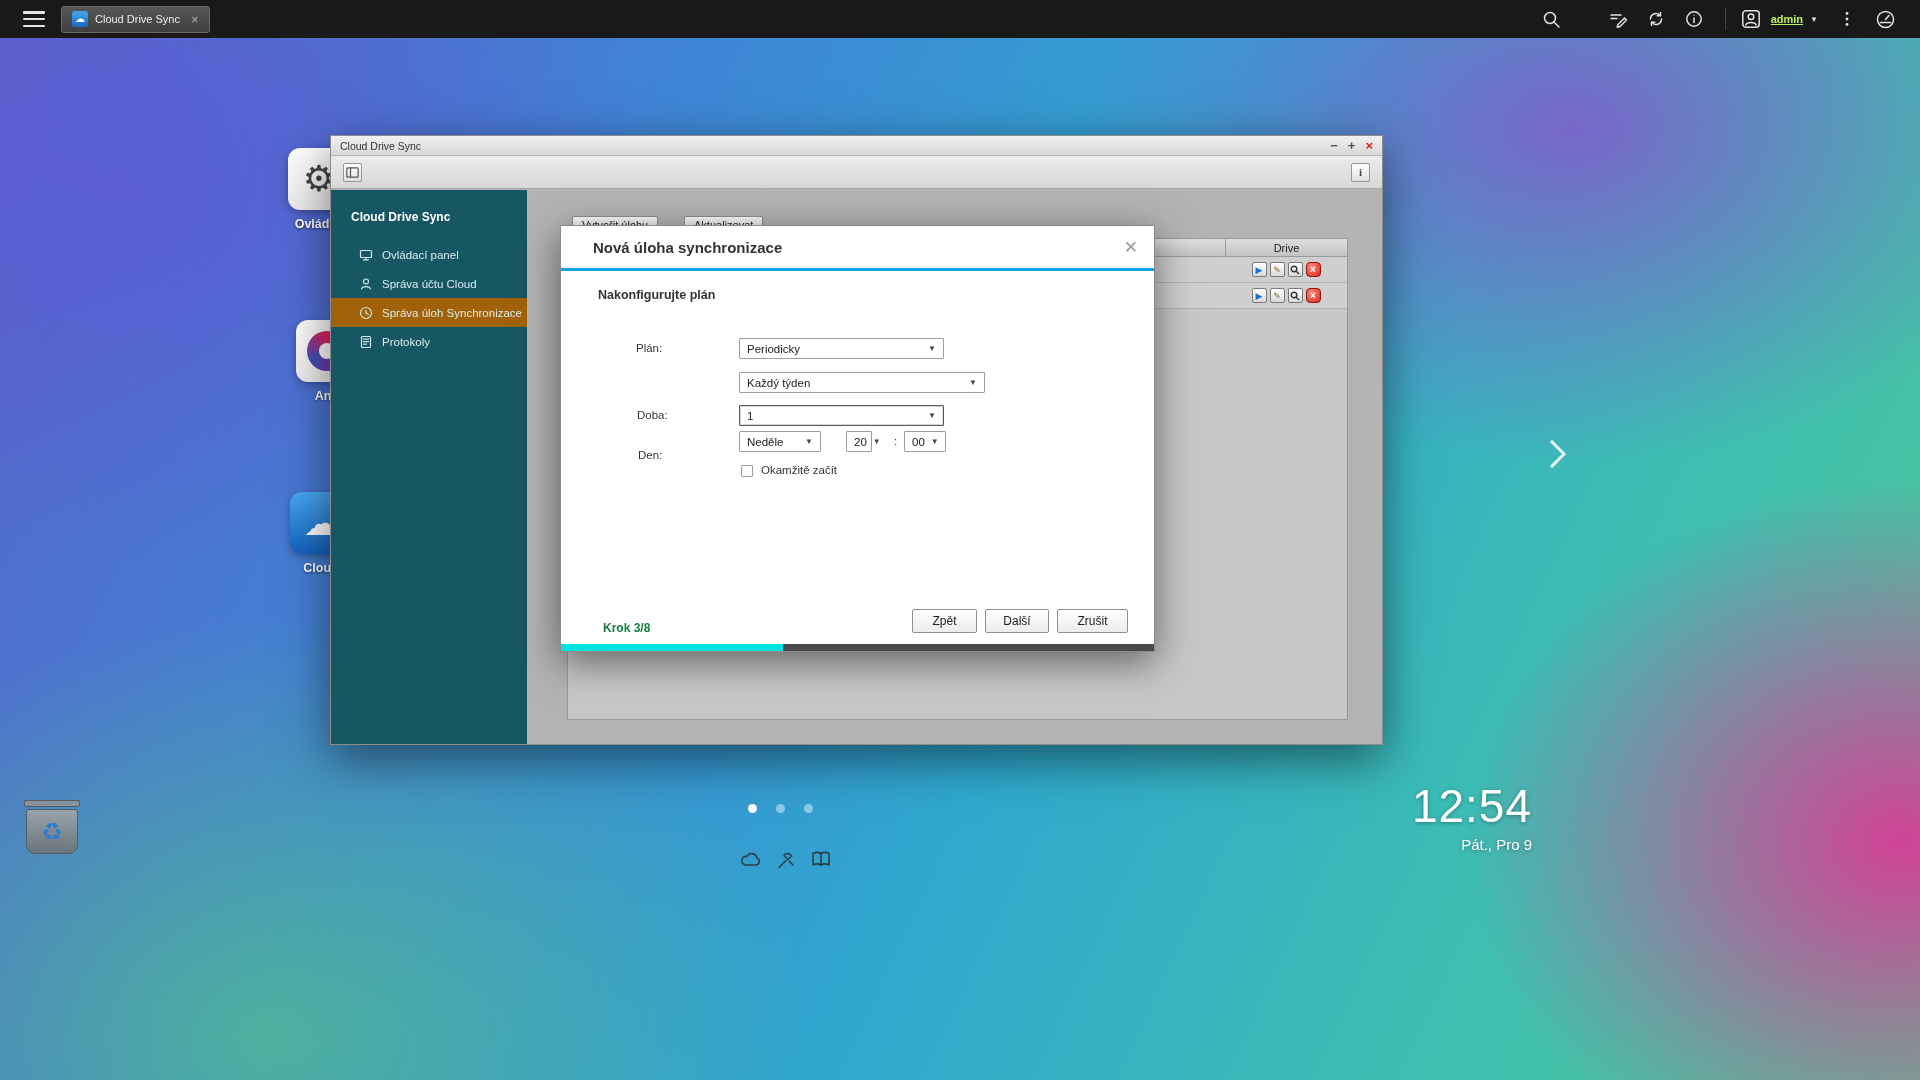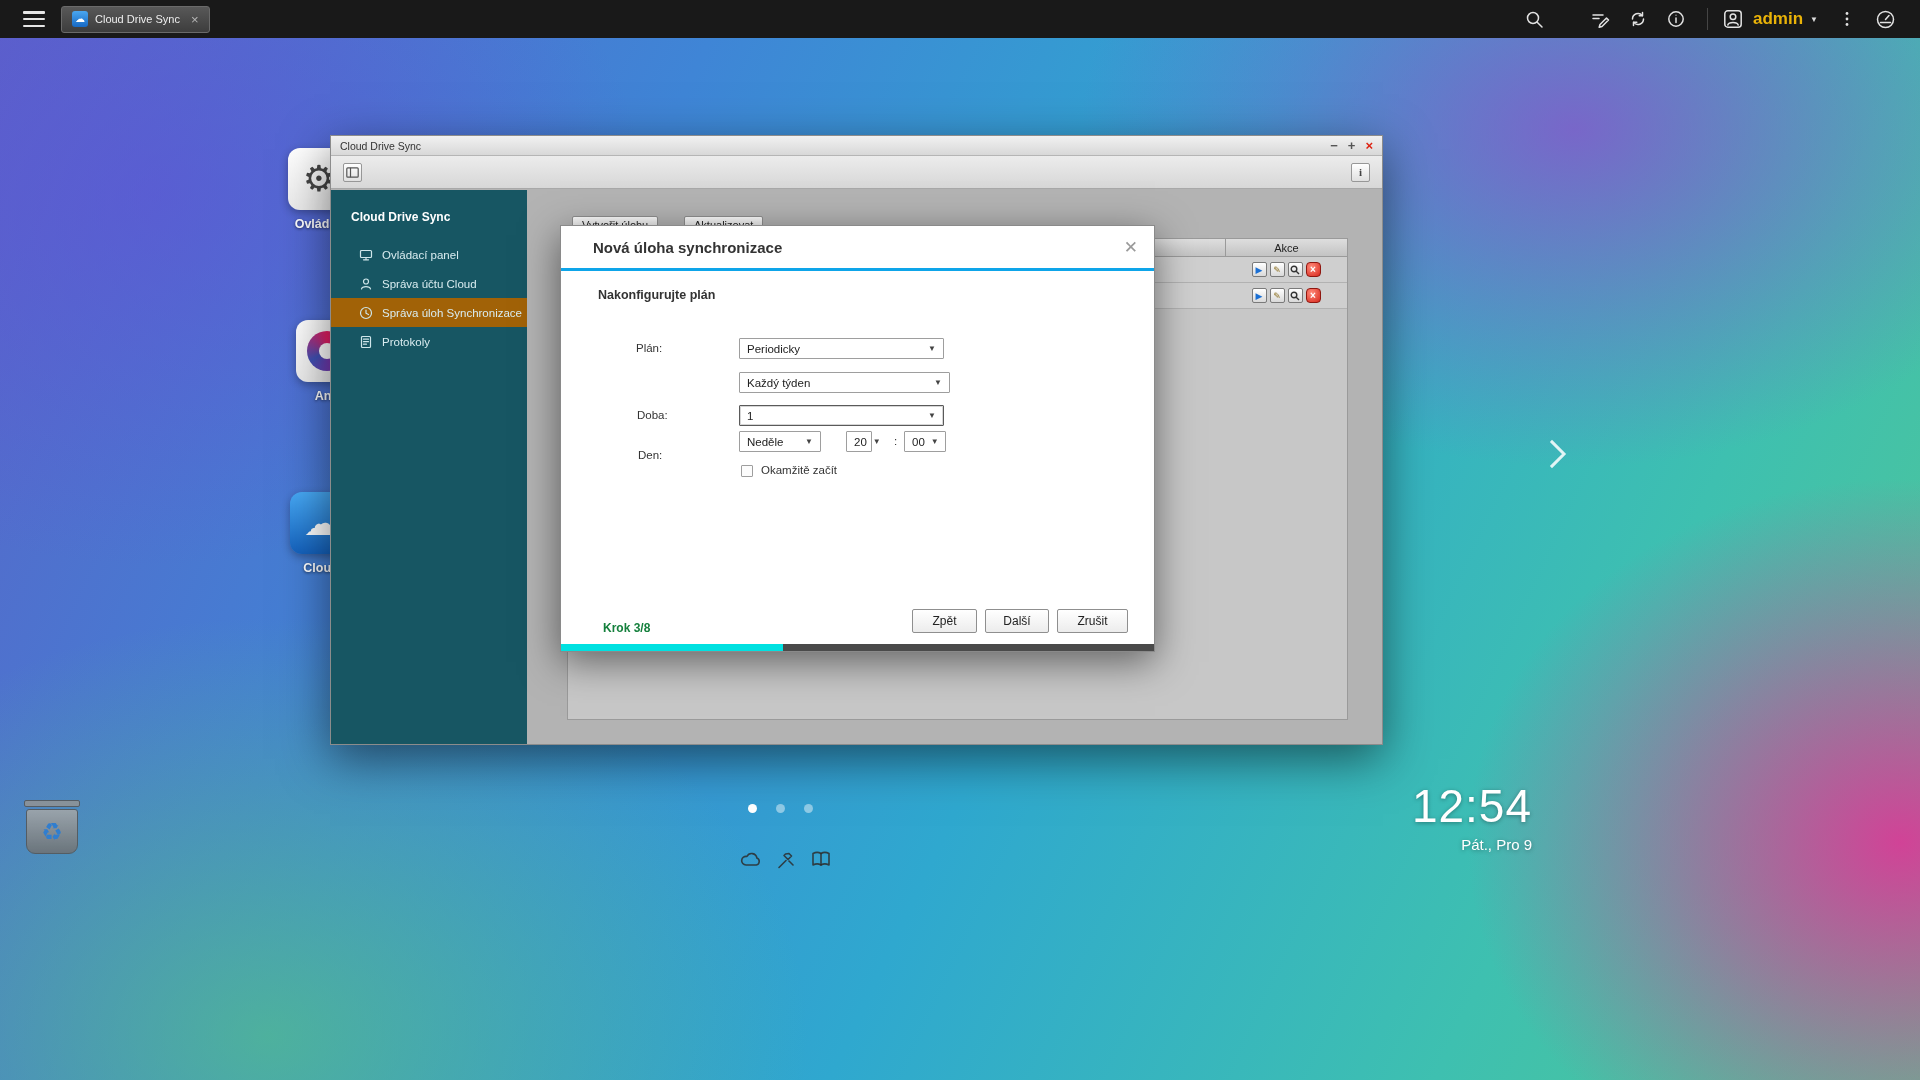--- a/index.html
+++ b/index.html
@@ -23,21 +23,21 @@
   .hamburger i { height:2.5px; background:#e6e6e6; border-radius:1px; }
   .tb-tab { margin-left:16px; height:27px; display:flex; align-items:center; gap:7px; padding:0 10px; background:linear-gradient(#585858,#3d3d3d); border:1px solid #6a6a6a; border-radius:3px; cursor:pointer; }
   .tb-tab-icon { width:16px; height:16px; border-radius:3px; background:linear-gradient(#4aa7f0,#1769c4); color:#fff; font-size:10px; line-height:16px; text-align:center; }
   .tb-tab-label { color:#eee; font-size:11px; }
   .tb-tab-close { color:#b5b5b5; font-size:13px; margin-left:4px; cursor:pointer; }
   .tb-right { margin-left:auto; display:flex; align-items:center; padding-right:16px; }
   .tb-ic { width:38px; height:38px; display:flex; align-items:center; justify-content:center; cursor:pointer; }
   .tb-ic svg { stroke:#e2e2e2; fill:none; stroke-width:1.5; stroke-linecap:round; stroke-linejoin:round; }
   .tb-sep { width:1px; height:22px; background:#454545; margin:0 12px; }
   .tb-user { display:flex; align-items:center; gap:7px; cursor:pointer; }
-  .tb-user-name { color:#eab308; font-size:17px; font-weight:bold; }
+  .tb-user-name { color:#bef264; font-size:11px; font-weight:bold;text-decoration:underline; }
   .tb-caret { color:#ddd; font-size:8px; }
   .tb-gap-search { margin-right:28px; }
 
   
   .dt-icon { position:absolute; width:62px; text-align:center; cursor:pointer; z-index:2; }
   .dt-tile { width:62px; height:62px; border-radius:12px; display:flex; align-items:center; justify-content:center; box-shadow:0 3px 8px rgba(0,0,0,.3); }
   .tile-white { background:linear-gradient(#ffffff,#ececec); }
   .tile-blue { background:linear-gradient(#47a9f5,#1461bc); }
   .dt-gear { font-size:36px; color:#454545; line-height:1; }
   .dt-pinwheel { width:40px; height:40px; border-radius:50%; background:conic-gradient(#e91e63,#9c27b0,#3f51b5,#e91e63); position:relative; }
@@ -275,21 +275,21 @@
         </div>
       </aside>
 
       <main class="content">
         <button class="cbtn create">Vytvořit úlohu</button>
         <button class="cbtn refresh">Aktualizovat</button>
 
         <div class="table">
           <div class="thead">
             <div class="th-main"></div>
-            <div class="th-akce">Akce</div>
+            <div class="th-akce">Drive</div>
           </div>
           <div class="trow">
             <div class="td-main"></div>
             <div class="td-akce">
               <span class="act play">▶</span>
               <span class="act edit">✎</span>
               <span class="act">
                   <svg width="10" height="10" viewBox="0 0 10 10">
                     <circle cx="4" cy="4" r="2.8"></circle>
                     <line x1="6.2" y1="6.2" x2="9" y2="9"></line>
@@ -322,21 +322,21 @@
       <span class="m-title">Nová úloha synchronizace</span>
       <span class="m-close">✕</span>
     </div>
     <div class="m-heading">Nakonfigurujte plán</div>
 
     <span class="m-lbl" style="left:75px; top:116px;">Plán:</span>
     <div class="sel" style="left:178px; top:112px; width:205px;">
       <span>Periodicky</span>
       <span class="caret">▼</span>
     </div>
-    <div class="sel" style="left:178px; top:146px; width:211px;">
+    <div class="sel" style="left:178px; top:146px; width:246px;">
       <span>Každý týden</span>
       <span class="caret">▼</span>
     </div>
 
     <span class="m-lbl" style="left:76px; top:183px;">Doba:</span>
     <div class="sel focused" style="left:178px; top:179px; width:205px;">
       <span>1</span>
       <span class="caret">▼</span>
     </div>
 

